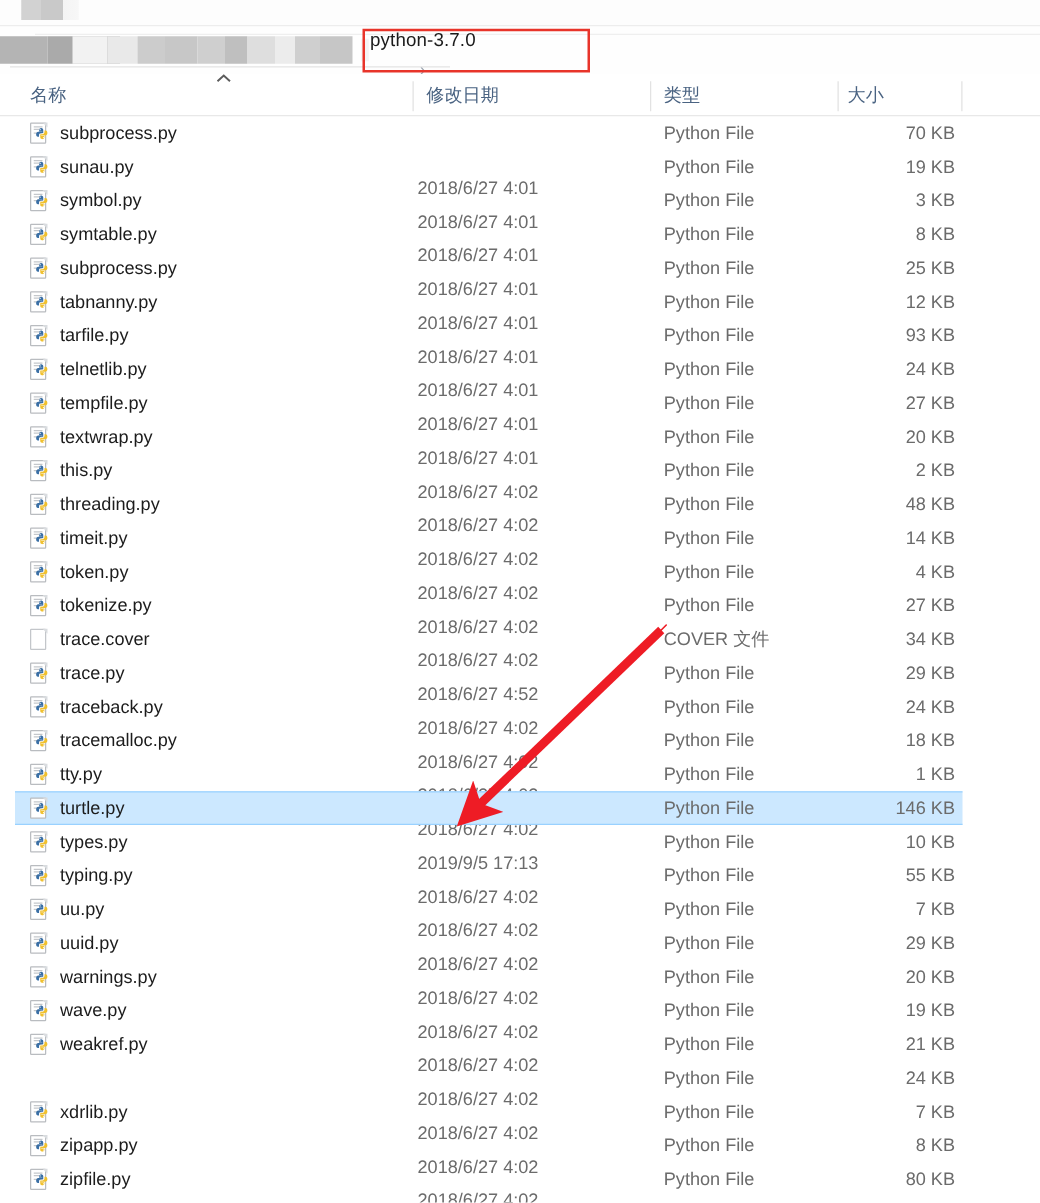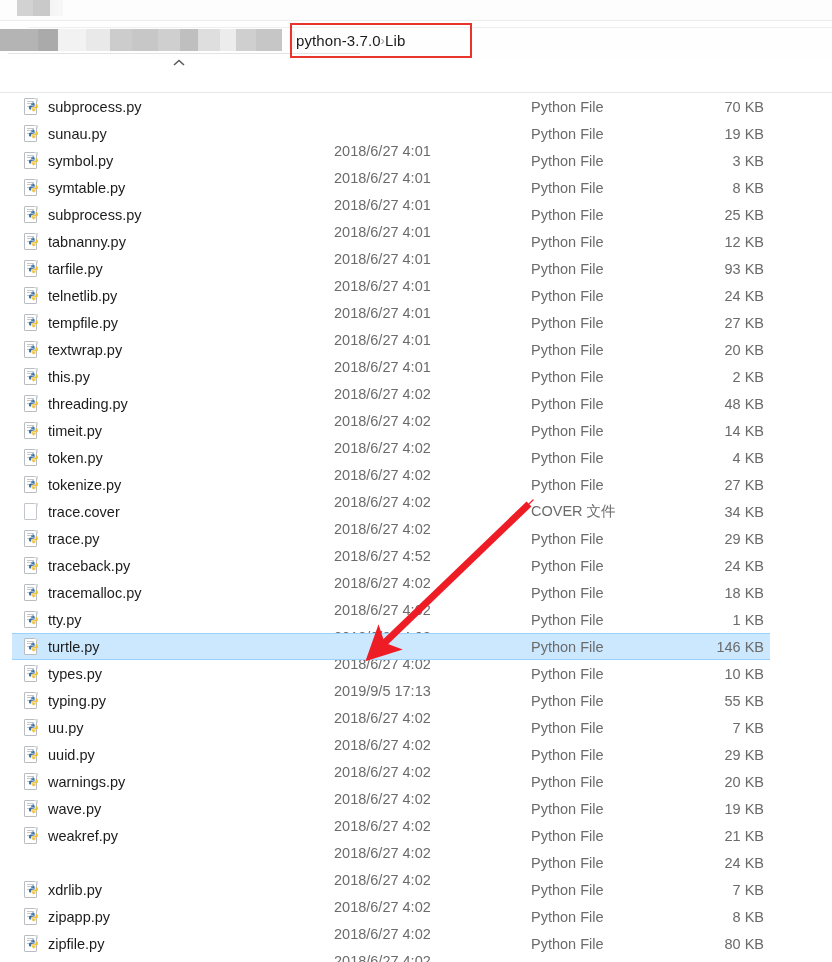--- a/index.html
+++ b/index.html
@@ -18,22 +18,22 @@
       background: linear-gradient(90deg,#d2d2d2 0%,#d2d2d2 35%,#c9c9c9 35%,#c9c9c9 72%,#f4f4f4 72%,#f7f7f7 100%); }
   .chrome-band { position:absolute; left:0; top:20px; width:832px; height:39px; background:#fefefe;
       border-top:1px solid #ededed; }
   .mosaic-bar { position:absolute; left:0px; top:29px; width:282px; height:22px; filter: blur(0.4px); }
   .mosaic-bar i { position:absolute; top:0; height:22px; display:block; }
   .addr-underline { position:absolute; left:8px; top:53px; width:352px; height:1px; background:#e3e3e3; }
   .addr-underline2 { position:absolute; left:28px; top:27px; width:804px; height:1px; background:#efefef; }
 
   
   .breadcrumb { position:absolute; left:296px; top:24px; height:32px;
-      display:flex; align-items:center; 
-      font-size:15px; color:#1b1b1b; letter-spacing:.1px; }
+      display:flex; align-items:center; gap:7px;
+      font-size:15px; color:#1b1b1b; letter-spacing:.1px;flex-direction:column; }
   .breadcrumb .crumb { white-space:nowrap; }
   .breadcrumb .sep { color:#9aa2ad; font-size:13px; }
   .bc-caretbox { position:absolute; left:289px; top:31px; width:6px; height:18px; background:#f4f4f4; }
   .bc-line { position:absolute; left:292px; top:56px; width:178px; height:1px; background:#e6e6e6; }
 
   .red-rect { position:absolute; left:290px; top:23px; width:182px; height:35px;
       border:2px solid #e8342a; background:transparent; }
 
   
   .col-header { position:absolute; left:0; top:60px; width:832px; height:32px; background:#ffffff; }
@@ -103,20 +103,30 @@
 
   <div class="bc-caretbox"></div>
   <div class="breadcrumb">
     <span class="crumb">python-3.7.0</span>
     <span class="sep">›</span>
     <span class="crumb">Lib</span>
   </div>
   <div class="bc-line"></div>
   <div class="red-rect"></div>
 
+  <div class="col-header" id="col-header">
+      <div class="hcell" style="left: 24px;">名称</div>
+      <div class="hcell" style="left: 341px;">修改日期</div>
+      <div class="hcell" style="left: 531px;">类型</div>
+      <div class="hcell" style="left: 678px;">大小</div>
+      <div class="hdiv" style="left: 330px;"></div>
+      <div class="hdiv" style="left: 520px;"></div>
+      <div class="hdiv" style="left: 670px;"></div>
+      <div class="hdiv" style="left: 769px;"></div>
+    </div>
   <div class="sort-caret">
     <svg width="14" height="10" viewBox="0 0 14 10">
         <path d="M2 7 L7 2.5 L12 7" fill="none" stroke="#5c5c5c" stroke-width="1.6"></path>
       </svg>
   </div>
   <div class="header-rule"></div>
 
   <div class="rows" id="rows">
       <div class="row">
         <div class="cell name">

